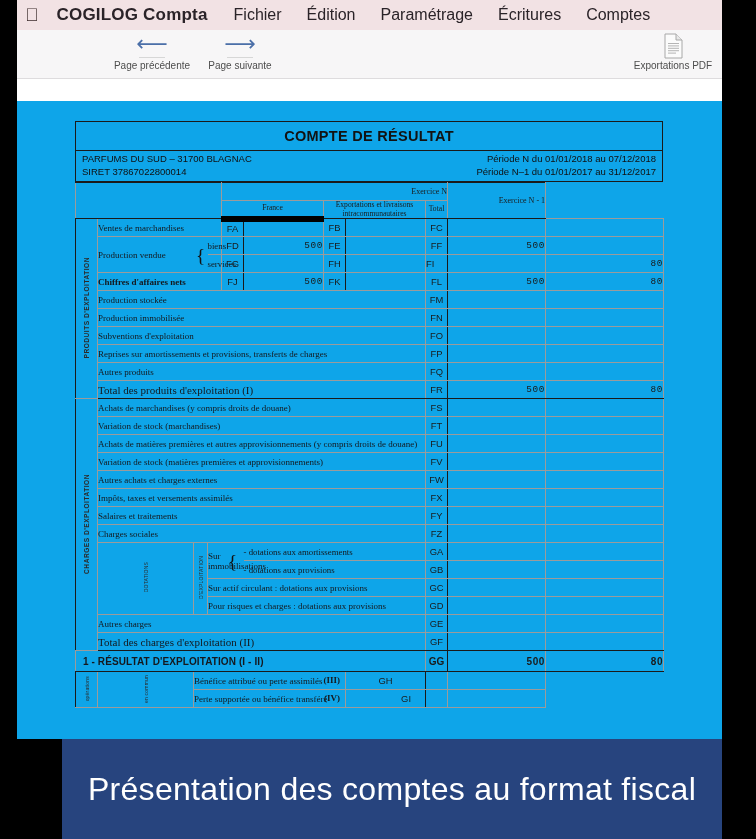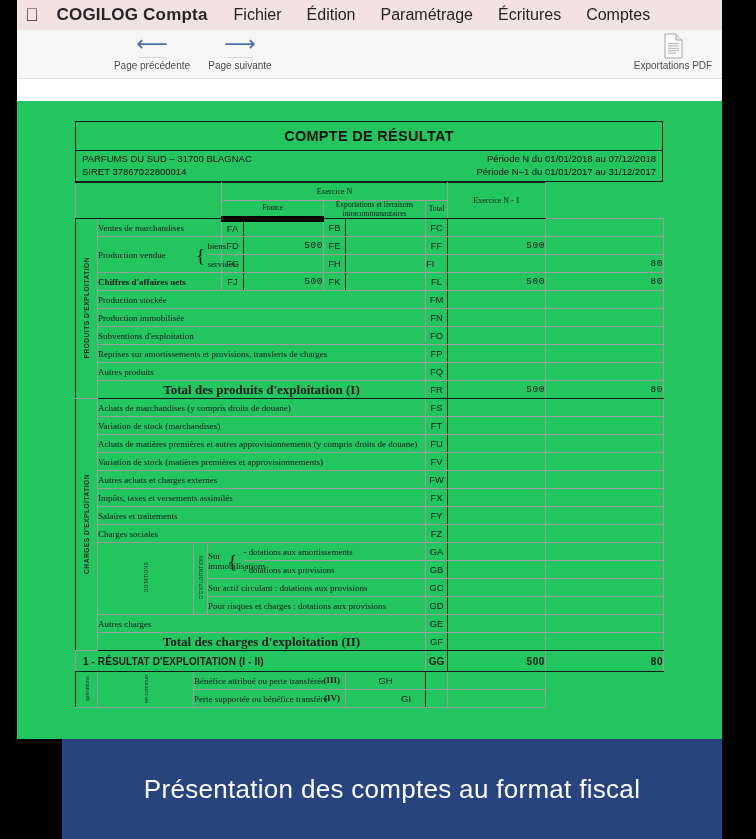--- a/index.html
+++ b/index.html
@@ -37,21 +37,21 @@
   .tbitem{
     position:absolute;top:2px;text-align:center;cursor:default;
   }
   .tbitem .glyph{height:27px;display:flex;align-items:center;justify-content:center;}
   .tbitem .lbl{font-size:10px;color:#4d4d4d;margin-top:1px;white-space:nowrap;}
   .arrow{font-size:22px;color:#4b6fa8;line-height:1;}
   .arrowline{width:26px;height:1px;background:#d7d7d7;margin:2px auto 0;}
 
   
   #sheet{
-    position:absolute;left:0;top:71px;width:705px;height:638px;background:#22c55e;
+    position:absolute;left:0;top:71px;width:705px;height:638px;background:#0ea5e9;
   }
   #doc{
     position:absolute;left:58px;top:20px;width:588px;
     font-family:"Liberation Serif",serif;color:#15181d;
   }
   .docbox{border:1px solid #1a1a1a;box-sizing:border-box;}
   #titlecell{
     height:28px;display:flex;align-items:center;justify-content:center;
     font-family:"Liberation Sans",sans-serif;font-weight:bold;font-size:14.5px;
     letter-spacing:.3px;color:#121212;border-bottom:1px solid #1a1a1a;
@@ -63,30 +63,30 @@
   }
   #idcell .lft{position:absolute;left:6px;}
   #idcell .rgt{position:absolute;right:6px;}
   #idcell .r1{top:2px;} #idcell .r2{top:15px;}
 
   table.pl{border-collapse:collapse;width:588px;table-layout:fixed;font-size:8.6px;}
   table.pl td{
     border:1px solid #9b9b9b;padding:0;vertical-align:middle;
     height:18px;box-sizing:border-box;
   }
-  .hdr{text-align:center;font-size:8px;color:#1b1b1b;height:16px;}
+  .hdr{text-align:right;font-size:8px;color:#1b1b1b;height:16px;}
   .hdr2{text-align:center;font-size:7.6px;color:#1b1b1b;line-height:1.12;height:20px;}
   td.outerL{border-left:1px solid #1a1a1a;}
   td.outerR{border-right:1px solid #1a1a1a;}
   tr.outerT td{border-top:1px solid #1a1a1a;}
   tr.outerB td{border-bottom:1px solid #1a1a1a;}
 
   .label{padding-left:6px;text-align:left;color:#15181d;font-size:9px;}
   .label.b{font-weight:bold;}
-  .tot{text-align:center;padding-right:5px;font-weight:bold;font-size:13px;}
+  .tot{text-align:left;padding-right:5px;font-weight:normal;font-size:11px;}
   .code{
     text-align:center;font-family:"Liberation Sans",sans-serif;
     font-size:9.4px;color:#1a1a1a;
     border-left:1px solid #1a1a1a !important;border-right:1px solid #1a1a1a !important;
   }
   .code.rr{text-align:right;padding-right:14px;}
   .num{
     text-align:right;padding-right:7px;
     font-family:"Liberation Mono",monospace;font-size:9.4px;color:#1a1a1a;
     letter-spacing:.6px;
@@ -107,21 +107,21 @@
     font-family:"Liberation Serif",serif;font-size:19px;line-height:0;
     color:#111;vertical-align:middle;
   }
   .sub{padding-left:4px;font-size:8.8px;}
 
   
   #banner{
     position:absolute;left:62px;top:739px;width:660px;height:100px;
     background:#27447e;color:#fff;display:flex;align-items:center;justify-content:center;
   }
-  #banner .cap{font-size:26px;letter-spacing:.3px;}
+  #banner .cap{font-size:32px;letter-spacing:.3px;}
 </style>
 </head>
 <body>
 
 <div id="menubar">
   <span class="apple"></span>
   <span class="appname">COGILOG Compta</span>
   <span class="mi">Fichier</span>
   <span class="mi">Édition</span>
   <span class="mi">Paramétrage</span>
@@ -404,21 +404,21 @@
         </tr>
 
         <tr>
           <td class="vert sm outerL" rowspan="2" style="width:11px;">
             <span>opérations</span>
           </td>
           <td class="vert sm" rowspan="2" style="width:11px;border-left:1px solid #9b9b9b !important;">
             <span>en commun</span>
           </td>
           <td class="label" colspan="5" style="position:relative;">
-            <span>Bénéfice attribué ou perte transférée</span>
+            <span>Bénéfice attribué ou perte assimilés</span>
             <span style="position:absolute;right:5px;top:3px;font-weight:bold;">(III)</span>
           </td>
           <td class="code">GH</td>
           <td class="num"></td>
           <td class="num outerR"></td>
         </tr>
         <tr>
           <td class="label" colspan="5" style="position:relative;">
             <span>Perte supportée ou bénéfice transféré</span>
             <span style="position:absolute;right:5px;top:3px;font-weight:bold;">(IV)</span>

